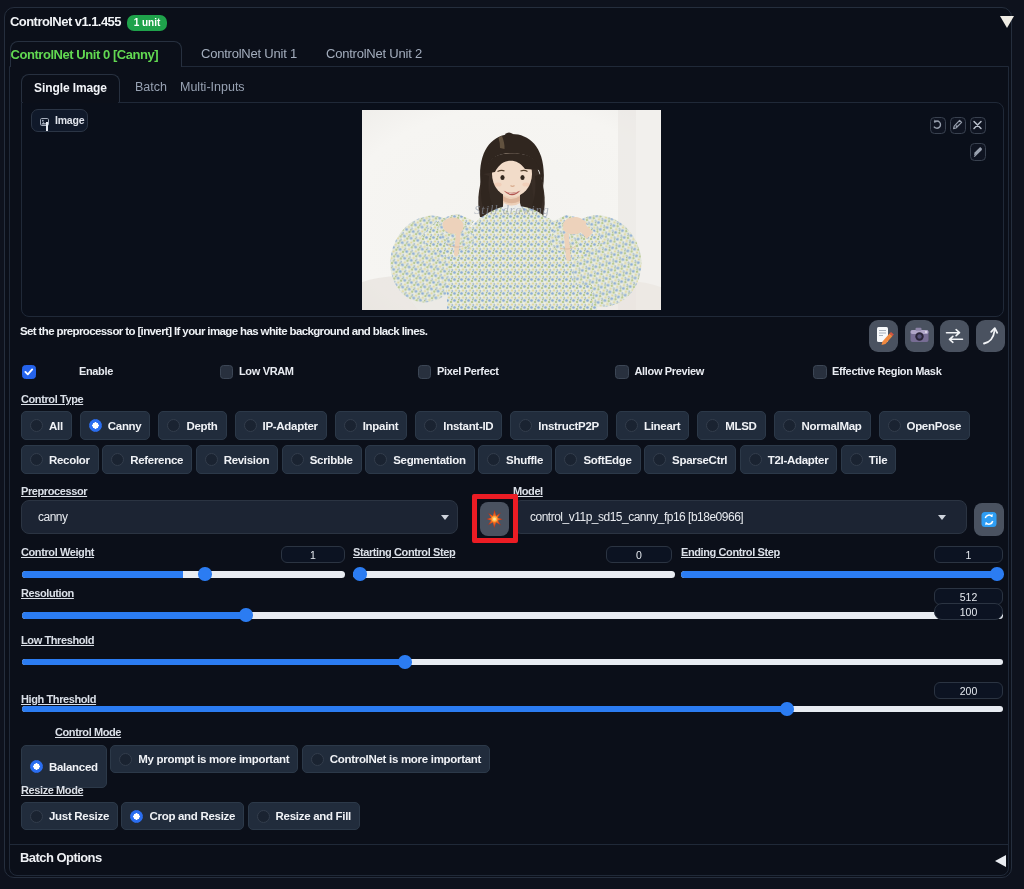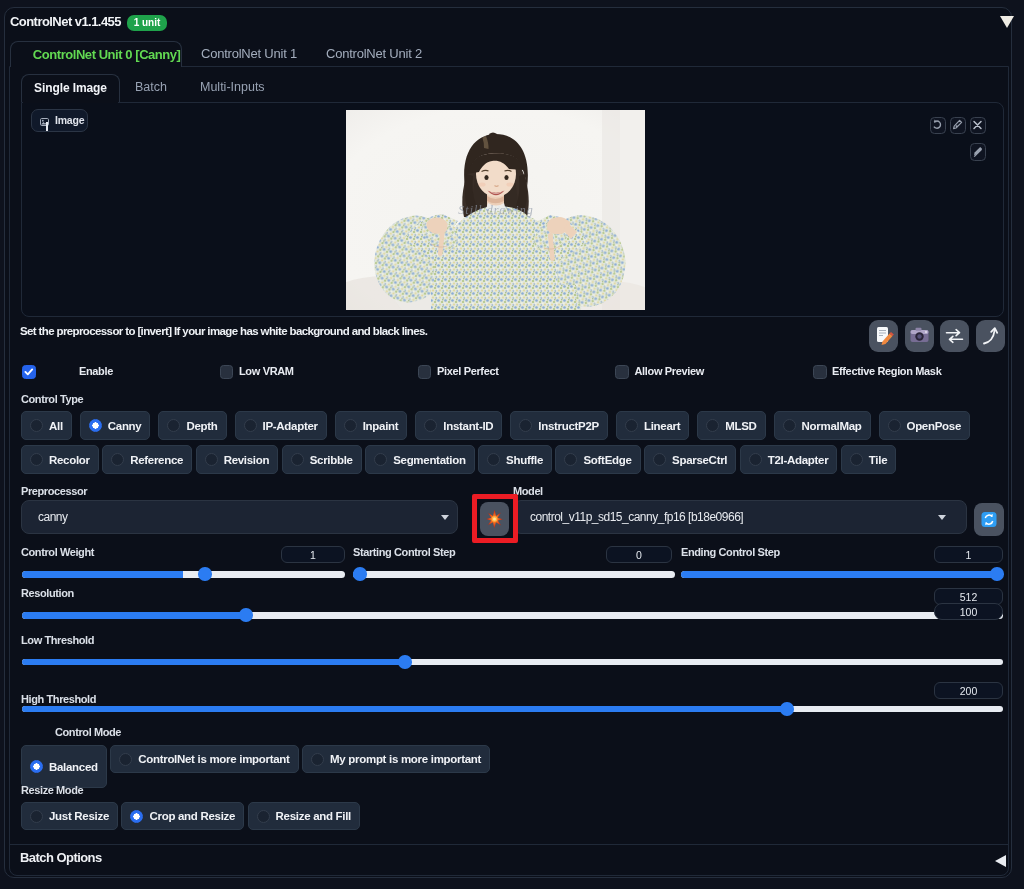--- a/index.html
+++ b/index.html
@@ -3,37 +3,37 @@
 <meta charset="utf-8">
 <style>
   * { margin:0; padding:0; box-sizing:border-box; }
   html,body { width:1024px; height:889px; background:#0e121d; font-family:"Liberation Sans", sans-serif; overflow:hidden; }
   .abs { position:absolute; }
   #page { position:relative; width:1024px; height:889px; }
   #acc { position:absolute; left:4px; top:7px; width:1008px; height:871px; background:#0b0f19; border:1px solid #252e3d; border-radius:10px; }
   .hdr { left:10px; top:14px; font-size:13px; font-weight:bold; color:#f2f4f7; letter-spacing:-0.55px; }
   .badge { left:127px; top:15px; width:40px; height:16px; background:#1fa24b; border-radius:7px; color:#fff; font-size:10px; font-weight:bold; text-align:center; line-height:16px; }
   .tabbox { border:1px solid #27303f; border-bottom:none; border-radius:8px 8px 0 0; background:#0b0f19; }
-  #unittab { left:9.5px; top:41px; width:172px; height:26px; color:#62d952; font-size:13px; font-weight:bold; letter-spacing:-0.45px; text-align:right; line-height:25px; z-index:3; white-space:nowrap; }
+  #unittab { left:9.5px; top:41px; width:172px; height:26px; color:#62d952; font-size:13px; font-weight:bold; letter-spacing:-0.45px; text-align:left; line-height:25px; z-index:3; white-space:nowrap; }
   .gtab { top:46px; font-size:13px; letter-spacing:-0.22px; color:#a3adbd; z-index:3; white-space:nowrap; }
   #tabitem { left:9px; top:66px; width:1000px; height:810px; border:1px solid #202938; border-radius:0 0 8px 8px; }
   #tabitem-cover { left:11px; top:65.5px; width:169px; height:2px; background:#0b0f19; z-index:2; }
   #imgtab { left:21px; top:73.5px; width:99px; height:28.5px; color:#f2f4f8; font-size:12px; font-weight:bold; letter-spacing:-0.1px; text-align:center; line-height:27px; z-index:3; white-space:nowrap; }
   .itab { top:80px; font-size:12.5px; color:#98a2b3; z-index:3; white-space:nowrap; }
   #imgpanel { left:21px; top:101.5px; width:983px; height:215px; border:1px solid #202938; border-radius:0 8px 8px 8px; background:#0a0f1a; }
   #imgpanel-cover { left:23px; top:101px; width:95px; height:2px; background:#0b0f19; z-index:2; }
   #imgchip { left:31px; top:109px; width:57px; height:23px; border:1px solid #2b3545; border-radius:7px; background:#10192a; color:#e0e4ec; font-size:10.5px; font-weight:bold; letter-spacing:-0.2px; line-height:21px; z-index:3; }
-  #photo { left:346px; top:110px; width:340px; height:200px; }
+  #photo { left:362px; top:110px; width:340px; height:200px; }
   .note { left:20px; top:324.5px; font-size:11.5px; font-weight:bold; letter-spacing:-0.62px; color:#eef1f5; white-space:nowrap; }
   .gbtn { top:320px; width:29px; height:31.5px; background:#4a5260; border-radius:9px; }
   .tbtn { width:15.5px; height:16.5px; border:1.3px solid #39414f; border-radius:4.5px; background:rgba(20,26,40,0.5); }
   .cb { top:365px; width:13.5px; height:13.5px; border-radius:3.5px; background:#28303e; border:1px solid #3c4655; }
   .cb.on { background:#2563eb; border-color:#2563eb; }
   .cblbl { top:365px; font-size:11px; font-weight:bold; letter-spacing:-0.35px; color:#e8ebf1; white-space:nowrap; }
-  .lbl { font-size:11px; font-weight:bold; letter-spacing:-0.4px; color:#dbe0e8; white-space:nowrap; }
+  .lbl { font-size:11px; font-weight:bold; letter-spacing:-0.4px; color:#dbe0e8; white-space:nowrap;text-decoration:underline; }
   .chiprow { display:flex; gap:3.5px; }
   .chip { display:flex; align-items:center; gap:6px; padding:0 8px; height:29px; background:#212c3c; border:1px solid #2c3949; border-radius:5px; color:#f0f2f6; font-size:11.5px; font-weight:bold; letter-spacing:-0.3px; white-space:nowrap; }
   .rad { width:13px; height:13px; border-radius:50%; background:#1a2331; border:1px solid #333d4c; flex:none; }
   .rad.on { background:radial-gradient(circle, #ffffff 0 3.1px, #2b6ef1 3.2px); border-color:#2b6ef1; }
   .dd { top:500px; height:34px; background:#1c2433; border:1px solid #2b3442; border-radius:8px; color:#e7eaef; font-size:12px; letter-spacing:-0.5px; line-height:32px; white-space:nowrap; }
   .caret { position:absolute; top:14px; width:0; height:0; border-left:4.5px solid transparent; border-right:4.5px solid transparent; border-top:5px solid #cfd4dc; }
   .numbox { width:69px; height:17px; background:#0c1322; border:1px solid #2b3442; border-radius:6px; color:#e5e9ef; font-size:10.5px; text-align:center; line-height:16px; }
   .track { height:6.5px; border-radius:3.5px; background:#e8ecf2; }
   .fill { position:absolute; left:0; top:0; height:6.5px; border-radius:3.5px 0 0 3.5px; background:#2b7cf2; }
   .thumb { position:absolute; top:-3.6px; width:13.5px; height:13.5px; border-radius:50%; background:#2b7cf2; }
@@ -51,21 +51,21 @@
   <div class="abs tri-down" style="left:1000px; top:16px;"></div>
 
   <div class="abs tabbox" id="unittab">ControlNet Unit 0 [Canny]</div>
   <div class="abs gtab" style="left:201px;">ControlNet Unit 1</div>
   <div class="abs gtab" style="left:326px;">ControlNet Unit 2</div>
   <div class="abs" id="tabitem"></div>
   <div class="abs" id="tabitem-cover"></div>
 
   <div class="abs tabbox" id="imgtab">Single Image</div>
   <div class="abs itab" style="left:135px;">Batch</div>
-  <div class="abs itab" style="left:200px;">Multi-Inputs</div>
+  <div class="abs itab" style="left:180px;">Multi-Inputs</div>
   <div class="abs" id="imgpanel"></div>
   <div class="abs" id="imgpanel-cover"></div>
 
   <div class="abs" id="imgchip">
       <svg width="9" height="8" viewBox="0 0 9 8" style="position:absolute; left:8px; top:8px;">
         <rect x="0.5" y="0.5" width="8" height="7" rx="1.2" fill="none" stroke="#a7afbd" stroke-width="1"></rect>
         <circle cx="2.8" cy="2.7" r="0.9" fill="#a7afbd"></circle>
         <path d="M1 6.5 L3.4 4 L5 5.6 L6.3 4.4 L8 6.5 Z" fill="#a7afbd"></path>
       </svg>
       <span style="position:absolute; left:23px; top:0;">Image</span>
@@ -314,22 +314,22 @@
   <div class="abs lbl" style="left:21px; top:681px;margin-top:12px;">High Threshold</div>
   <div class="abs numbox" style="left:934px; top:682px;">200</div>
   <div class="abs track" style="left:22px; top:705.8px; width:981px;">
       <span class="fill" style="width:765px;"></span>
       <span class="thumb" style="left:758px;"></span>
     </div>
 
   <div class="abs lbl" style="left:21px; top:725.5px;margin-left:34px;">Control Mode</div>
   <div class="abs chiprow" style="left:21px; top:745px;">
     <div class="chip" style="height:43px;"><span class="rad on"></span>Balanced</div>
+    <div class="chip" style="height:28px;"><span class="rad"></span>My prompt is more important</div>
     <div class="chip" style="height:28px;"><span class="rad"></span>ControlNet is more important</div>
-    <div class="chip" style="height:28px;"><span class="rad"></span>My prompt is more important</div>
   </div>
 
   <div class="abs lbl" style="left:21px; top:783.5px;">Resize Mode</div>
   <div class="abs chiprow" style="left:21px; top:802px;">
     <div class="chip" style="height:28px;"><span class="rad"></span>Just Resize</div>
     <div class="chip" style="height:28px;"><span class="rad on"></span>Crop and Resize</div>
     <div class="chip" style="height:28px;"><span class="rad"></span>Resize and Fill</div>
   </div>
 
   <div class="abs" style="left:9px; top:844px; width:1000px; height:1px; background:#202938;"></div>

